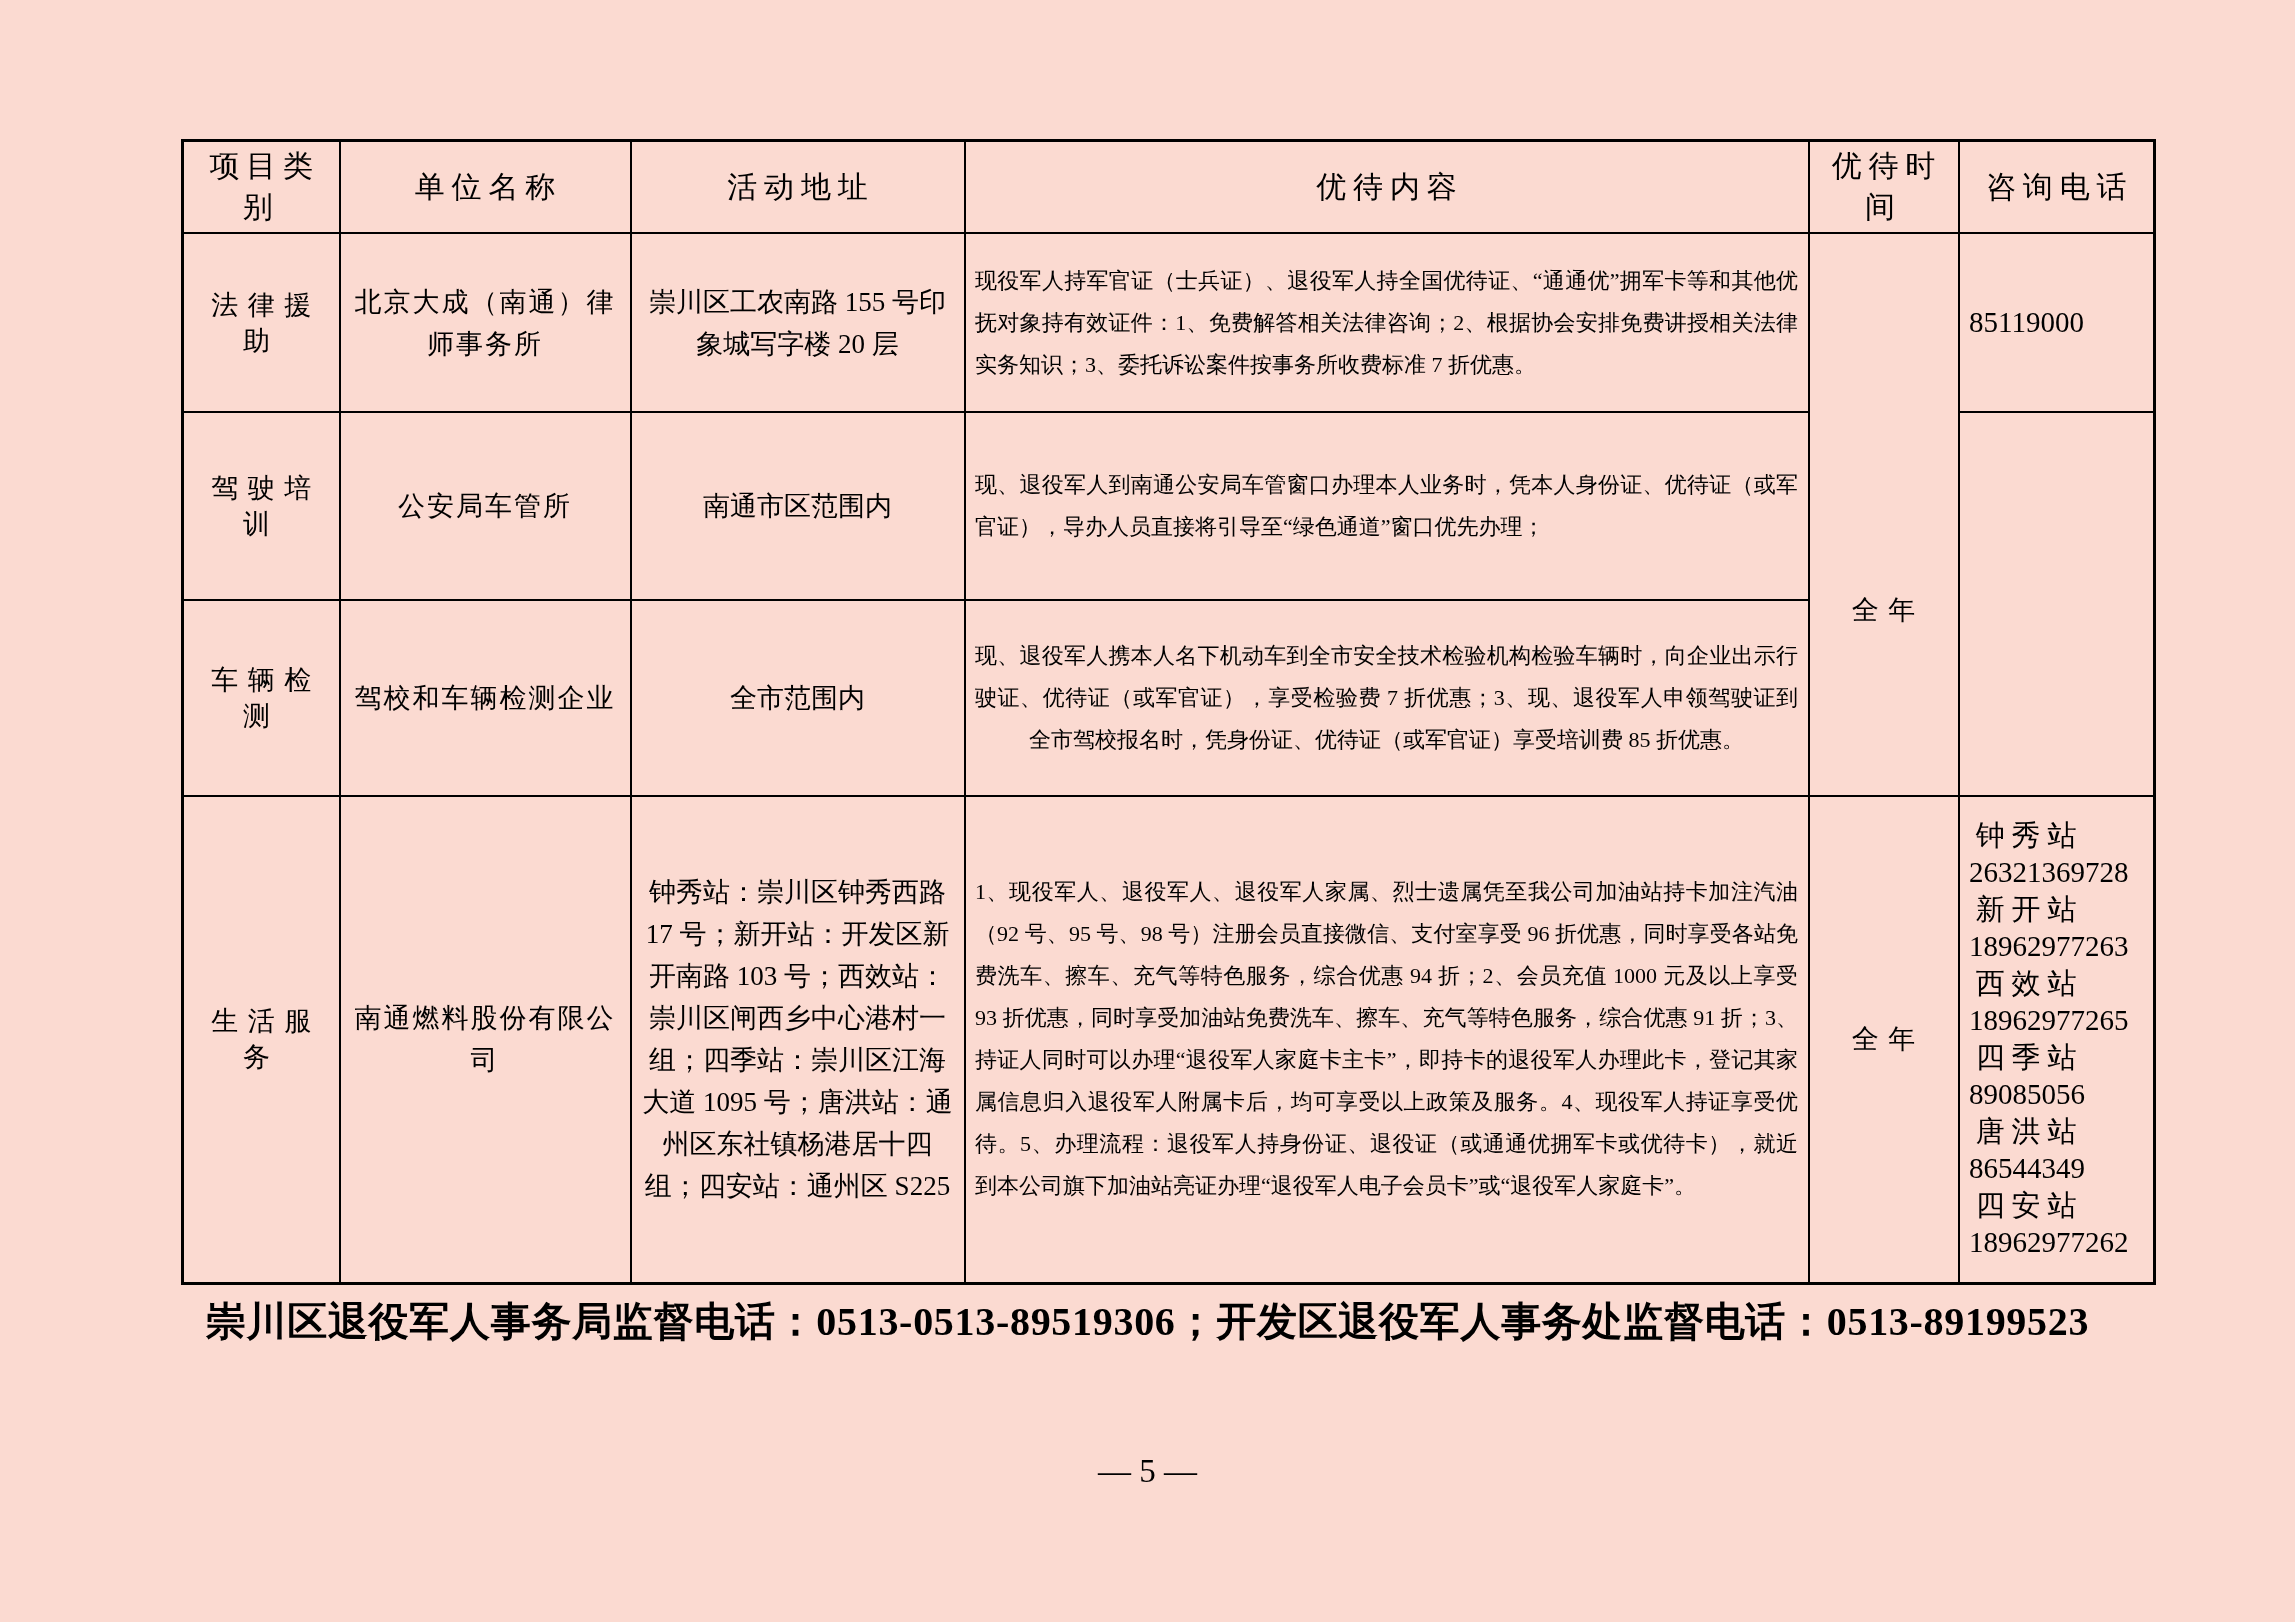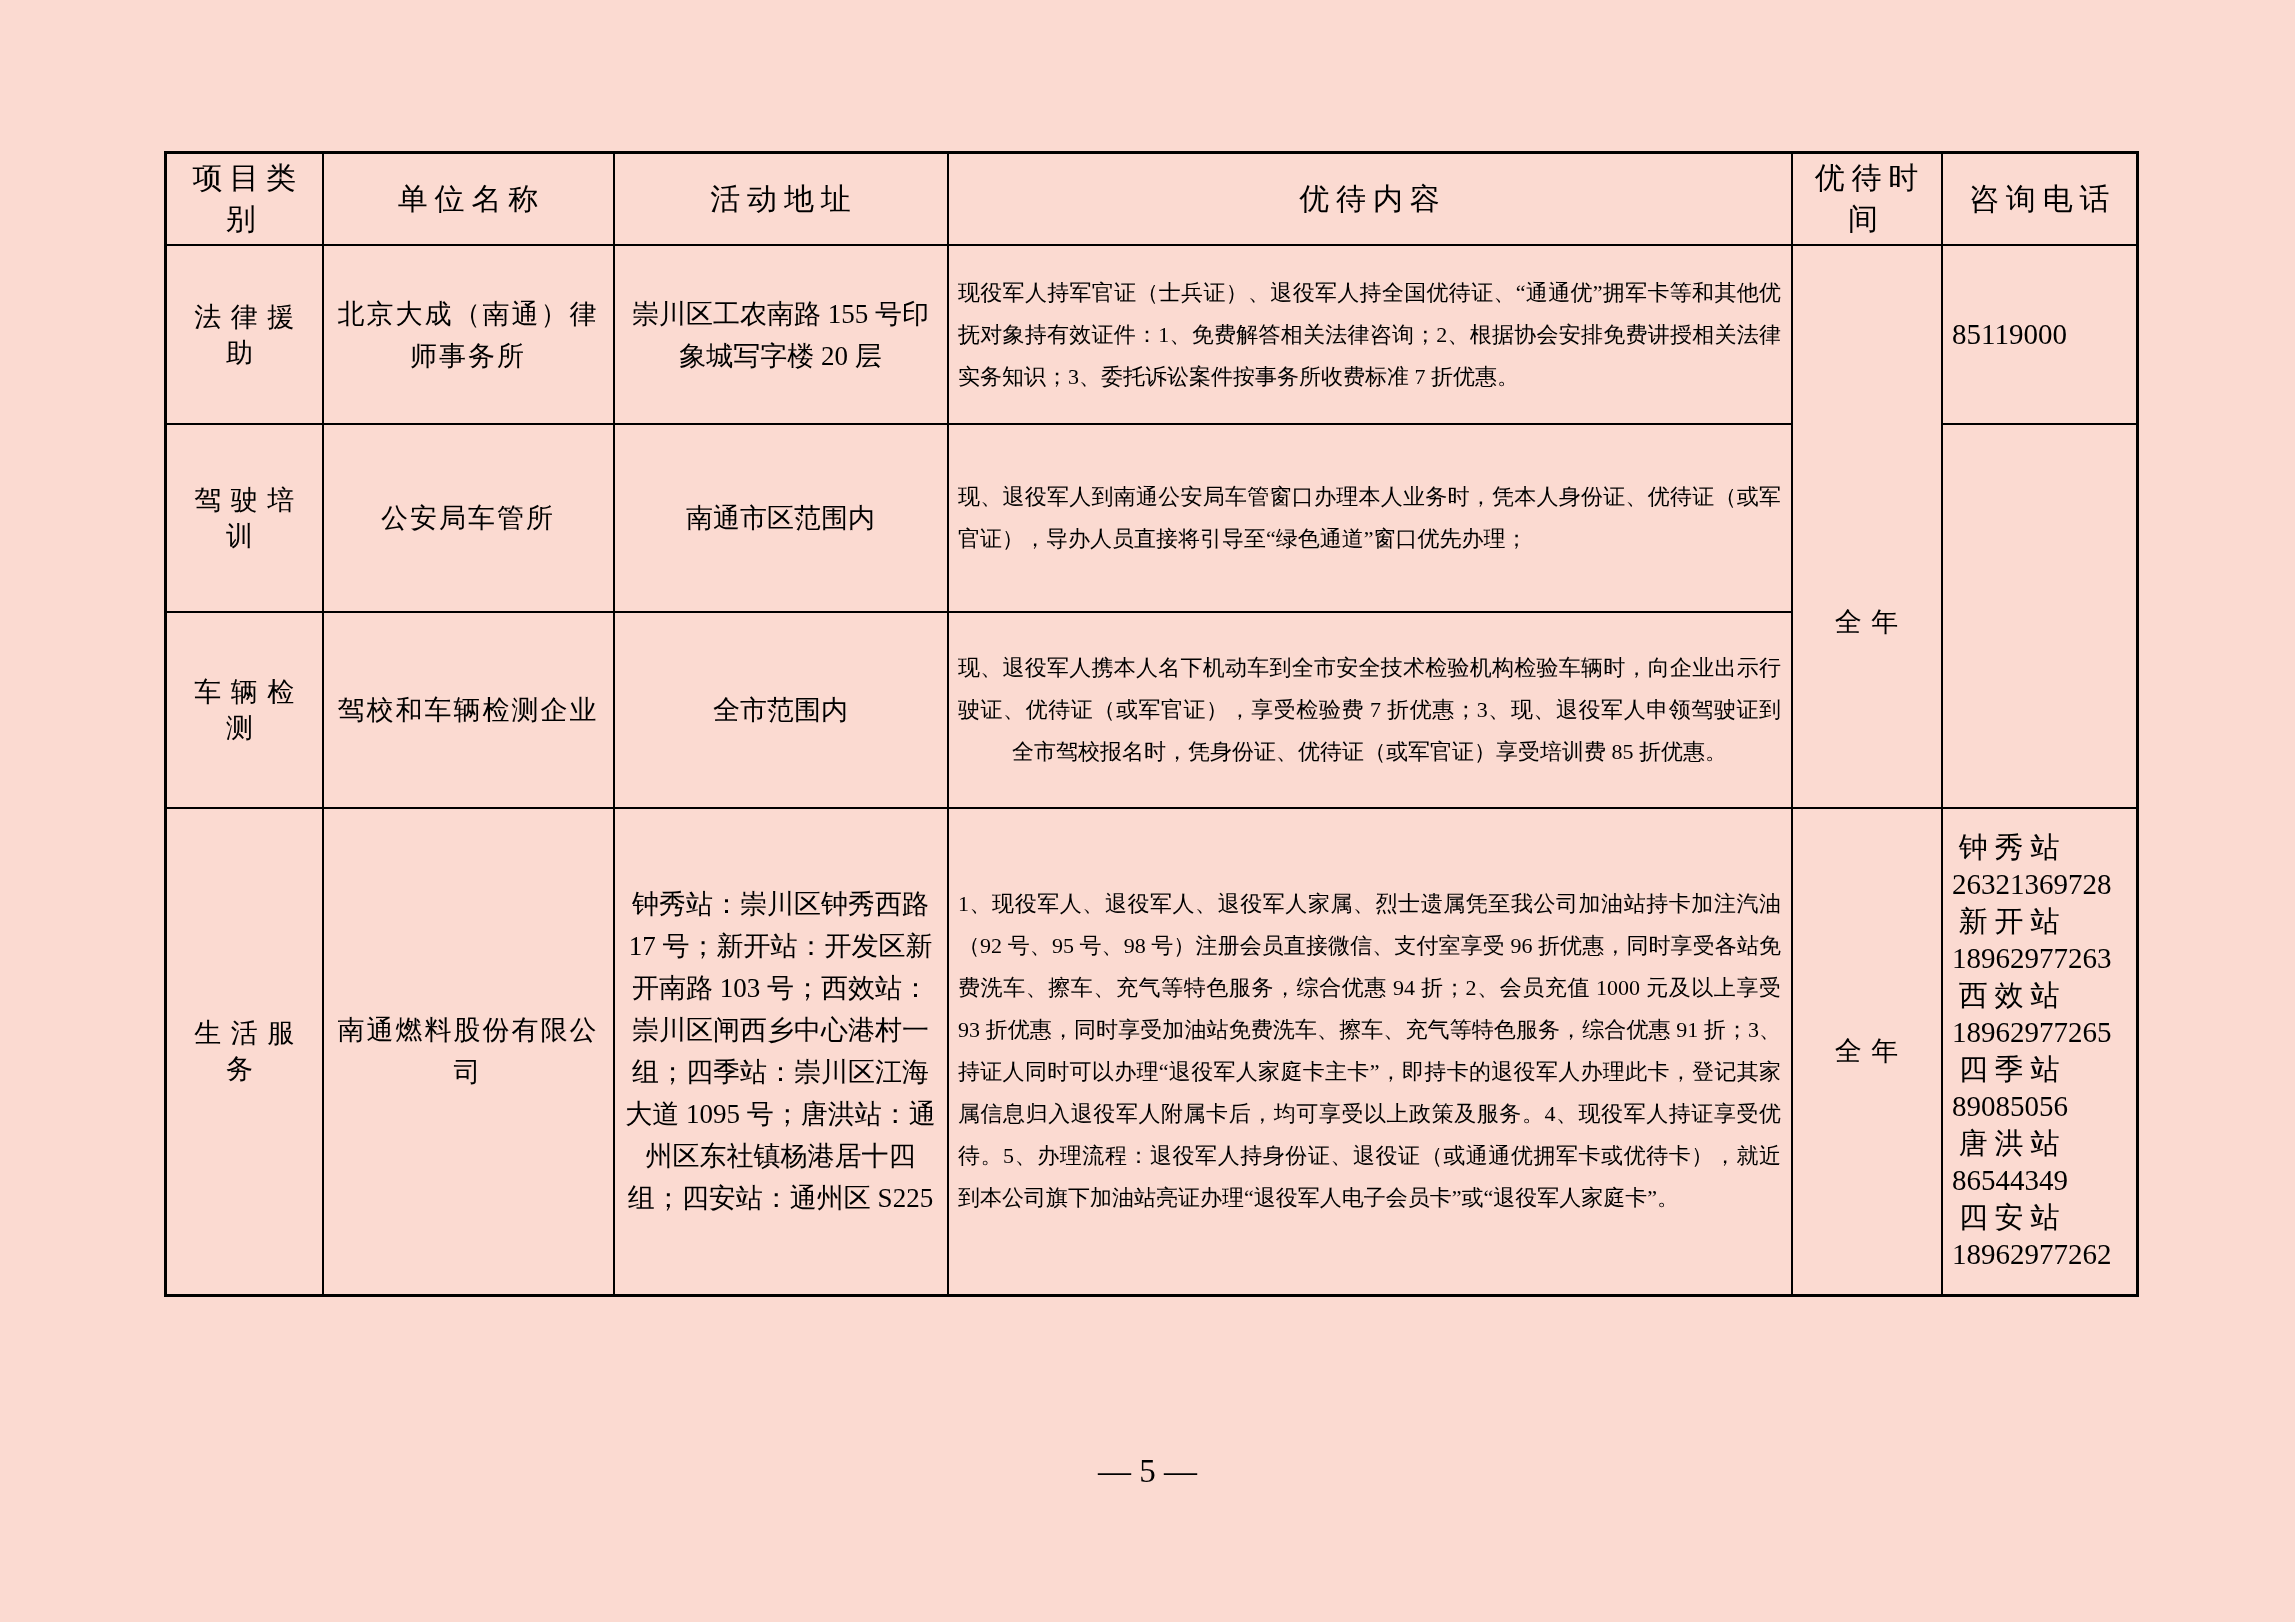--- a/index.html
+++ b/index.html
@@ -9,26 +9,25 @@
     color:#000;
     overflow:hidden;
   }
   .page{
     position:relative;
     width:2295px;height:1623px;
     background:#fbdad1;
   }
   table.benefits{
     position:absolute;
-    left:164px;top:139px;
+    left:181px;top:139px;
     width:1971px;
     border-collapse:collapse;
     table-layout:fixed;
     border:3.4px solid #000;
-    margin-top:12px;
   }
   table.benefits td, table.benefits th{
     border:2.7px solid #000;
     padding:4.1px 9.5px;
     vertical-align:middle;
     font-weight:normal;
     overflow:hidden;
   }
   tr.hdr{height:82px;}
   tr.r1{height:179px;}
@@ -165,17 +164,18 @@
           <span class="phoneline num">89085056</span>
           <span class="phoneline sta">唐洪站</span>
           <span class="phoneline num">86544349</span>
           <span class="phoneline sta">四安站</span>
           <span class="phoneline num">18962977262</span>
         </td>
       </tr>
     </tbody>
   </table>
 
+  <div class="footer-note">崇川区退役军人事务局监督电话：0513-0513-89519306；开发区退役军人事务处监督电话：0513-89199523</div>
 
   <div class="page-number">— 5 —</div>
 
 </div>
 
 
 </body></html>

